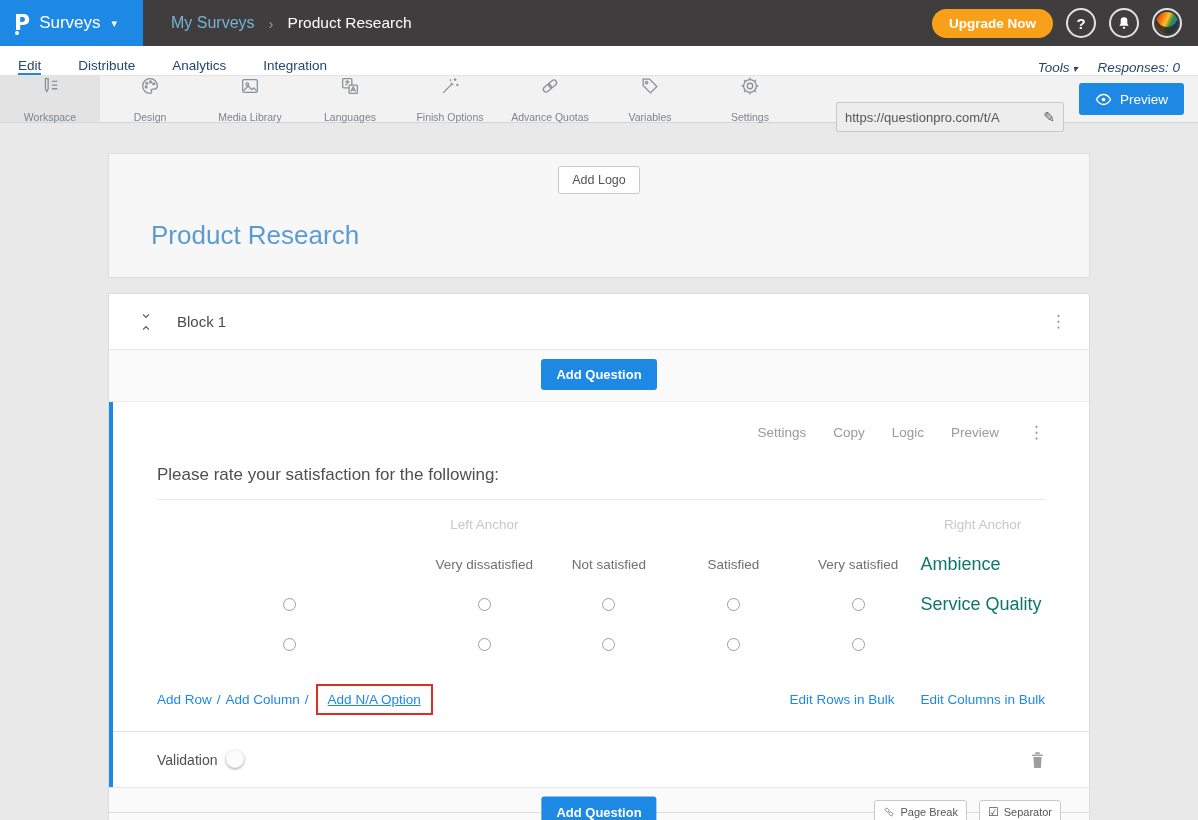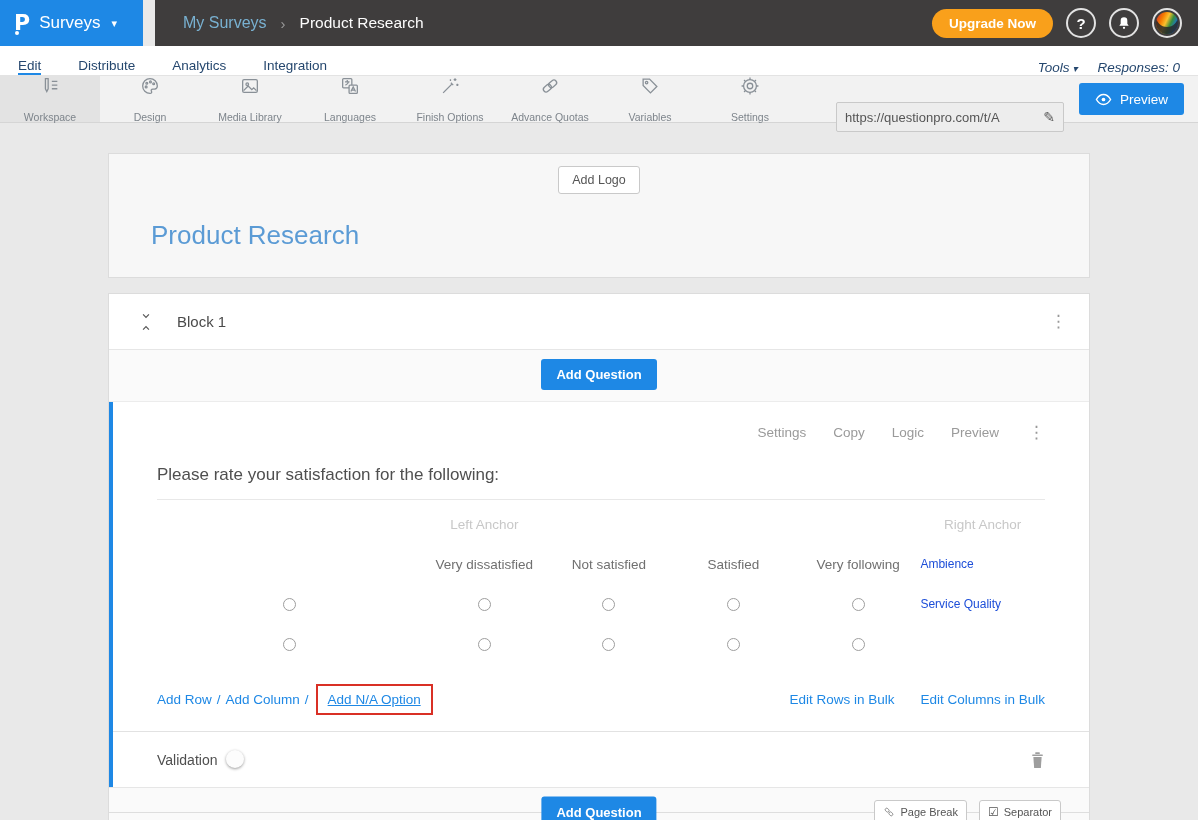--- a/index.html
+++ b/index.html
@@ -24,21 +24,20 @@
   }
   .logo-p::after {
     content:""; position:absolute; left:1px; bottom:-1px;
     width:4px; height:4px; background:#fff; border-radius:50%;
   }
   .brand-label { font-size:17px; }
   .brand-caret { font-size:11px; margin-left:2px; }
   .topbar-dark {
     flex:1; background:#3f3d3d; display:flex; align-items:center;
     padding:0 16px 0 28px;
-    margin-left:12px;
   }
   .crumb-parent { color:#79b1d1; font-size:16px; cursor:pointer; }
   .crumb-sep { color:#9a9a9a; margin:0 14px; font-size:15px; }
   .crumb-current { color:#fdfdfd; font-size:15.5px; }
   .topbar-right { margin-left:auto; display:flex; align-items:center; gap:13px; }
   .upgrade-btn {
     background:#f9a01b; color:#fff; border:none; border-radius:16px;
     padding:7px 17px; font-size:13.5px; font-weight:bold; cursor:pointer;
     font-family:"Liberation Sans", sans-serif;
   }
@@ -136,21 +135,21 @@
   }
   .q-action { cursor:pointer; }
   .q-actions .kebab { margin-left:2px; }
   .q-text { font-size:17px; color:#4f4f4f; margin:22px 0 14px; font-weight:400; }
   .q-divider { border-bottom:1px solid #e8e8e8; }
 
   .matrix { display:grid; grid-template-columns:265px repeat(5,1fr); margin-top:4px; }
   .m-cell { height:40px; display:flex; align-items:center; justify-content:center; }
   .m-anchor { color:#c8c8c8; font-size:13.5px; cursor:text; }
   .m-colhead { color:#707070; font-size:13.5px; cursor:text; white-space:nowrap; }
-  .m-rowlabel { color:#1d4ed8; font-size:12px; justify-content:flex-start; cursor:text; }
+  .m-rowlabel { color:#0f766e; font-size:18px; justify-content:flex-start; cursor:text; }
   .radio {
     width:13px; height:13px; border:1px solid #9e9e9e; border-radius:50%;
     background:#fff; cursor:pointer;
   }
 
   .links-row { display:flex; align-items:center; margin:20px 0 16px; font-size:13.5px; }
   .blue-link { color:#1e88e5; cursor:pointer; text-decoration:none; white-space:nowrap; }
   .link-sep { color:#1e88e5; margin:0 5px; }
   .na-box {
     border:2px solid #d93025; padding:6px 10px; margin-left:2px;
@@ -379,21 +378,21 @@
           <div class="m-cell m-anchor">Left Anchor</div>
           <div class="m-cell"></div>
           <div class="m-cell"></div>
           <div class="m-cell"></div>
           <div class="m-cell m-anchor">Right Anchor</div>
 
           <div class="m-cell"></div>
           <div class="m-cell m-colhead">Very dissatisfied</div>
           <div class="m-cell m-colhead">Not satisfied</div>
           <div class="m-cell m-colhead">Satisfied</div>
-          <div class="m-cell m-colhead">Very following</div>
+          <div class="m-cell m-colhead">Very satisfied</div>
 
           <div class="m-cell m-rowlabel">Ambience</div>
           <div class="m-cell">
               <span class="radio"></span>
             </div>
           <div class="m-cell">
               <span class="radio"></span>
             </div>
           <div class="m-cell">
               <span class="radio"></span>

